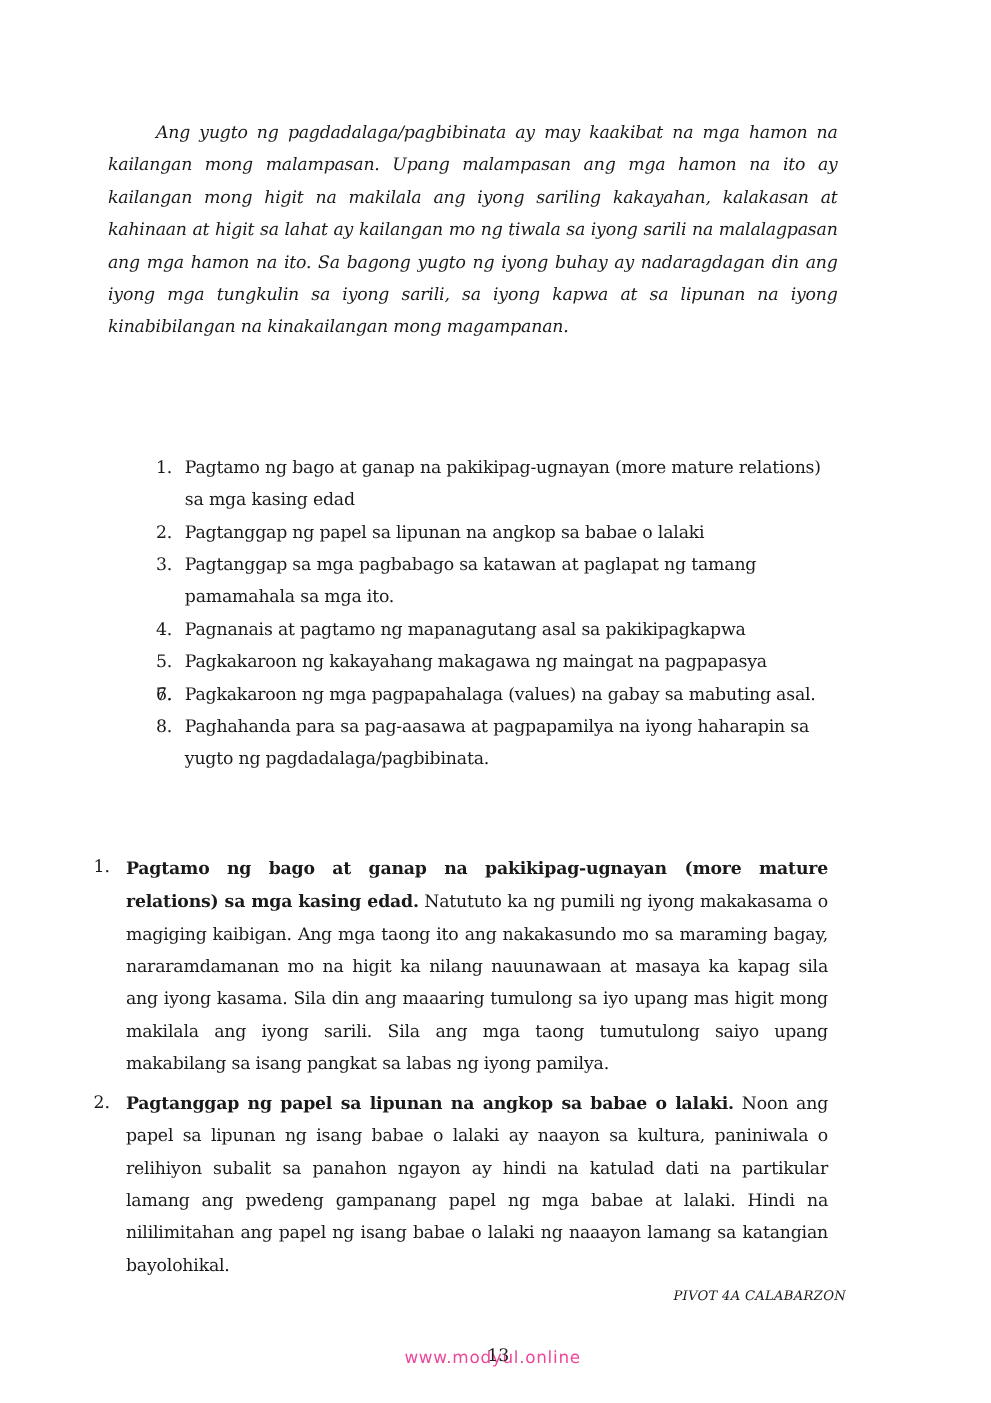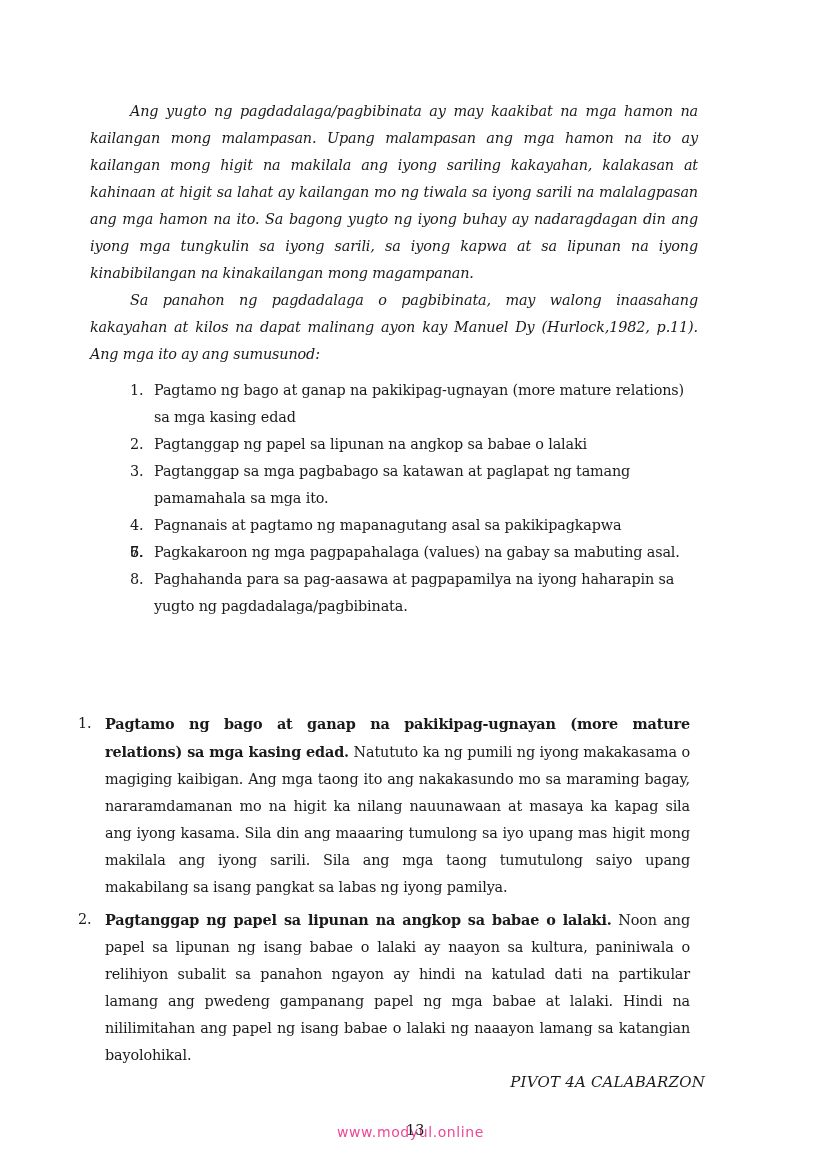--- a/index.html
+++ b/index.html
@@ -34,51 +34,48 @@
       letter-spacing: -0.15px;
     }
     .section .num { position: absolute; left: 0; top: 0; }
     .section .body { margin-left: 27px; }
     .section b { font-weight: bold; }
     #s1 { top: 710px; }
     #s2 { top: 906px; }
 
     .footer-brand {
       position: absolute; right: 121px; top: 1073px;
-      font-size: 15px; font-style: italic; letter-spacing: 0.2px;
+      font-size: 11px; font-style: italic; letter-spacing: 0.2px;
     }
     .page-number {
       position: absolute; left: 406px; top: 1122px;
       font-size: 14.4px;
     }
     .watermark {
       position: absolute; left: 337px; top: 1124px;
       font-family: "DejaVu Sans", "Liberation Sans", sans-serif;
       font-size: 14px; color: #ec4899; letter-spacing: 0.6px;
     }
   </style>
 </head>
 <body>
 
 <div class="page">
 
   <div class="para" id="p1">
     <div class="first">Ang yugto ng pagdadalaga/pagbibinata ay may kaakibat na mga hamon na kailangan mong malampasan. Upang malampasan ang mga hamon na ito ay kailangan mong higit na makilala ang iyong sariling kakayahan, kalakasan at kahinaan at higit sa lahat ay kailangan mo ng tiwala sa iyong sarili na malalagpasan ang mga hamon na ito. Sa bagong yugto ng iyong buhay ay nadaragdagan din ang iyong mga tungkulin sa iyong sarili, sa iyong kapwa at sa lipunan na iyong kinabibilangan na kinakailangan mong magampanan.</div>
   </div>
 
-  <div class="para" id="p2">
-    <div class="first">Sa panahon ng pagdadalaga o pagbibinata, may walong inaasahang kakayahan at kilos na dapat malinang ayon kay Manuel Dy (Hurlock,1982, p.11). Ang mga ito ay ang sumusunod:</div>
-  </div>
 
   <ol class="list">
     <li><span class="num">1.</span><span>Pagtamo ng bago at ganap na pakikipag-ugnayan (more mature relations) sa mga kasing edad</span></li>
     <li><span class="num">2.</span><span>Pagtanggap ng papel sa lipunan na angkop sa babae o lalaki</span></li>
     <li><span class="num">3.</span><span>Pagtanggap sa mga pagbabago sa katawan at paglapat ng tamang pamamahala sa mga ito.</span></li>
     <li><span class="num">4.</span><span>Pagnanais at pagtamo ng mapanagutang asal sa pakikipagkapwa</span></li>
-    <li><span class="num">5.</span></li>
+    <li><span class="num">5.</span><span>Pagkakaroon ng kakayahang makagawa ng maingat na pagpapasya</span></li>
     <li><span class="num">6.</span></li>
     <li><span class="num">7.</span><span>Pagkakaroon ng mga pagpapahalaga (values) na gabay sa mabuting asal.</span></li>
     <li><span class="num">8.</span><span>Paghahanda para sa pag-aasawa at pagpapamilya na iyong haharapin sa yugto ng pagdadalaga/pagbibinata.</span></li>
   </ol>
 
   <div class="section" id="s1">
     <span class="num">1.</span>
     <div class="body">
       <b>Pagtamo ng bago at ganap na pakikipag-ugnayan (more mature relations) sa mga kasing edad.</b>
       <span>Natututo ka ng pumili ng iyong makakasama o magiging kaibigan.  Ang mga taong ito ang nakakasundo mo sa maraming bagay, nararamdamanan mo na  higit ka nilang nauunawaan at masaya ka kapag sila ang iyong kasama. Sila din ang maaaring tumulong sa iyo upang mas higit mong makilala ang iyong sarili. Sila ang  mga taong tumutulong saiyo upang makabilang sa isang pangkat sa labas ng iyong pamilya.</span>

